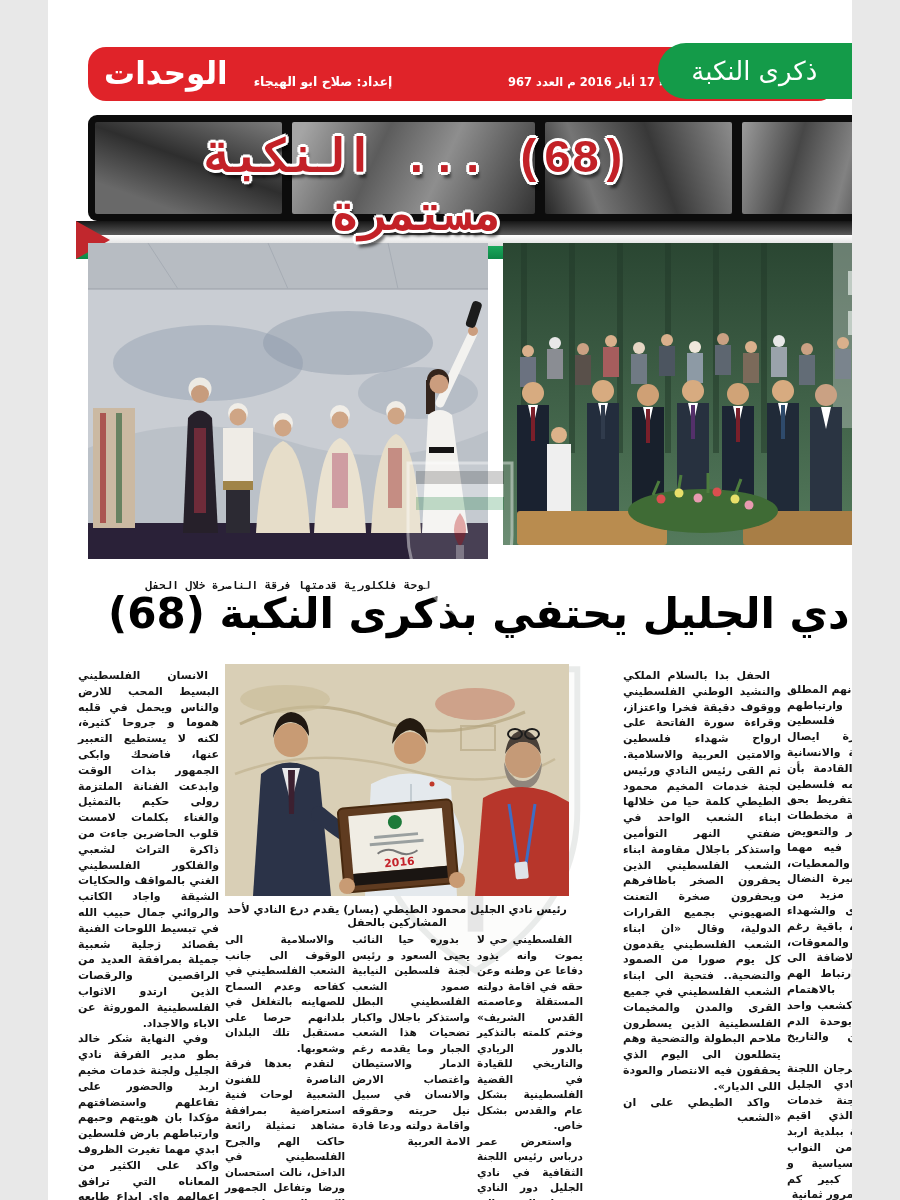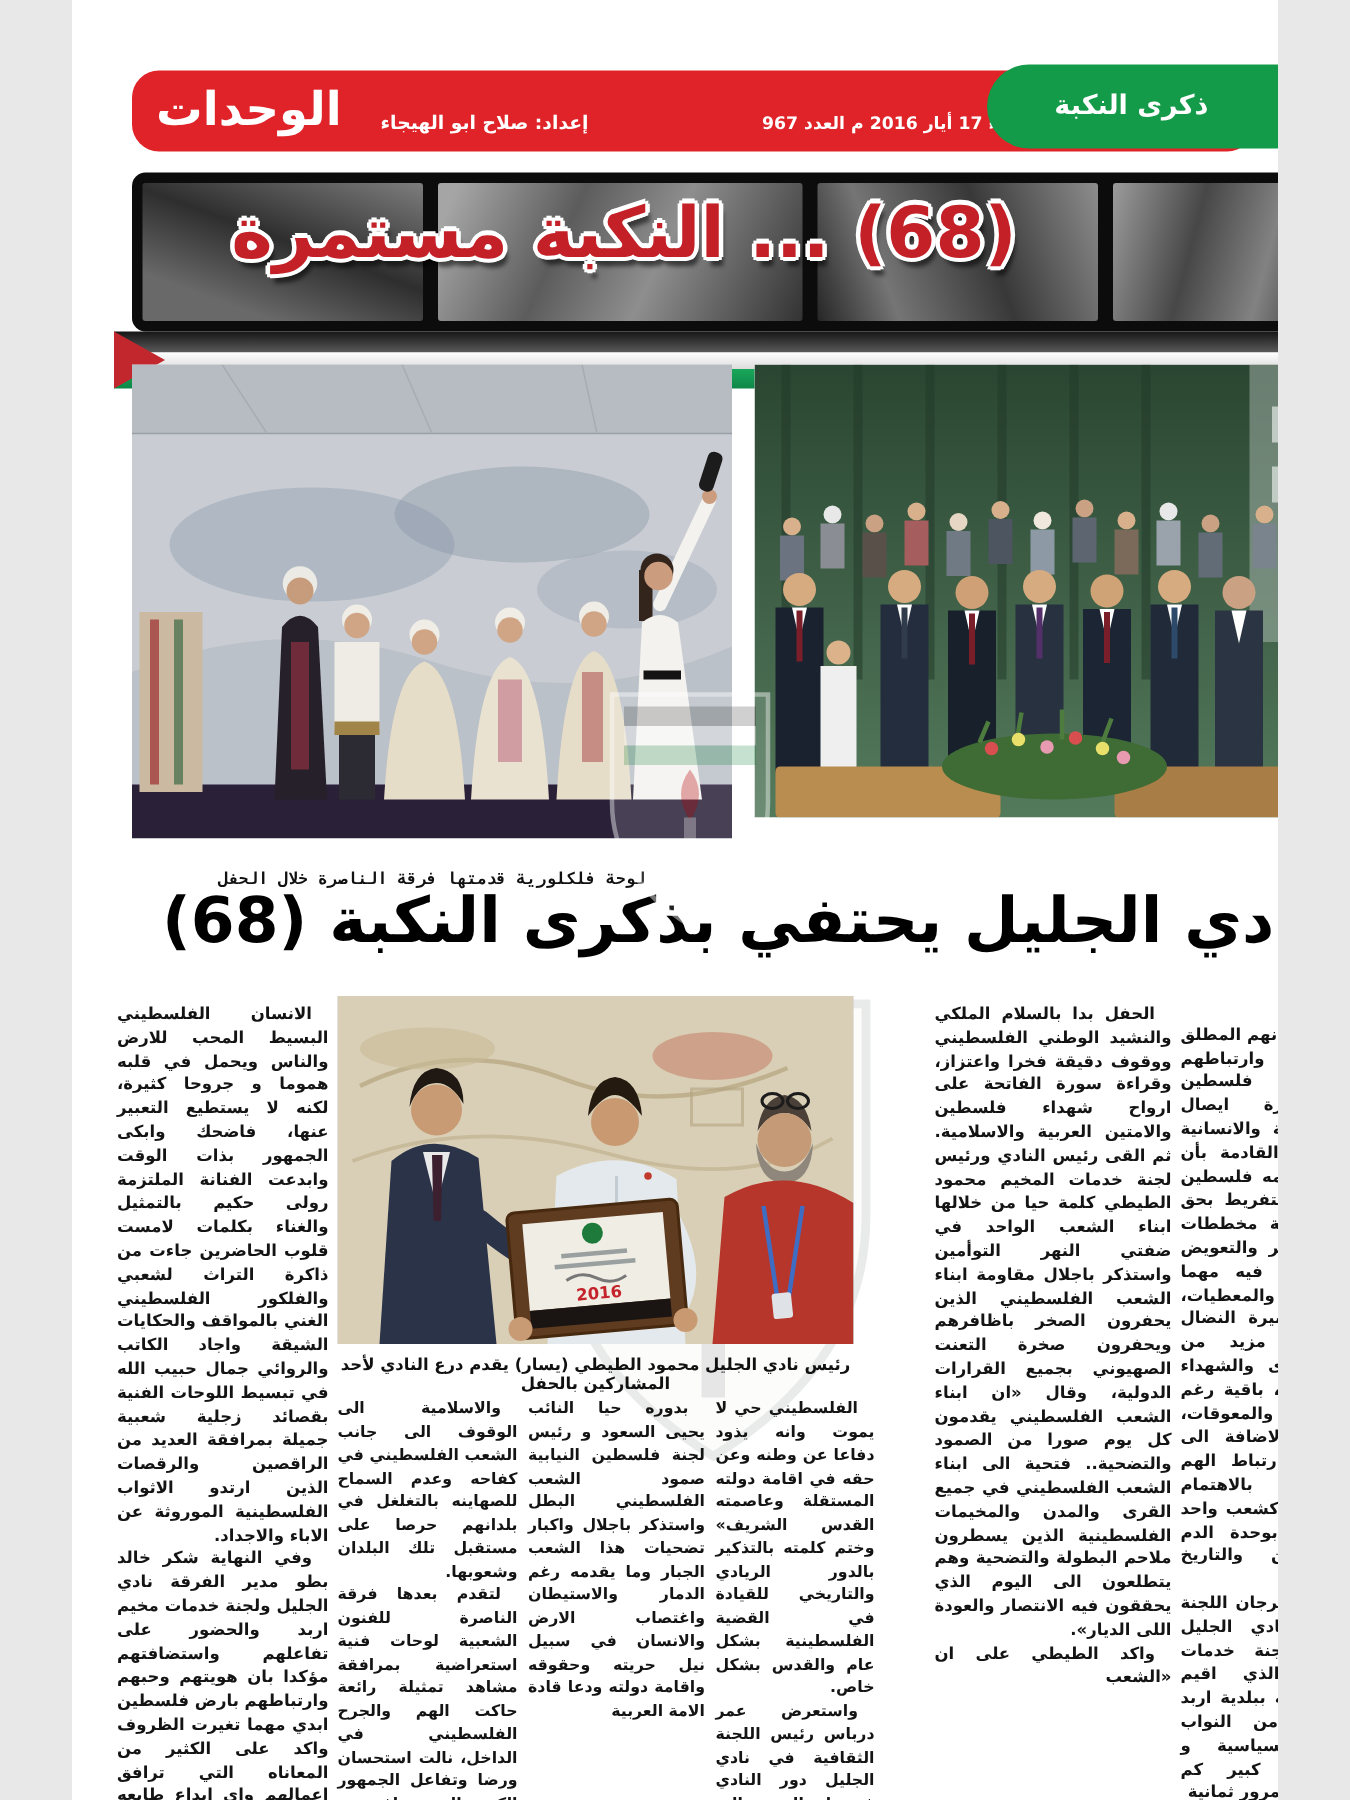--- a/index.html
+++ b/index.html
@@ -7,33 +7,33 @@
         font-family:"DejaVu Sans",sans-serif;direction:rtl;margin:0 auto;}
   
   .red-bar{position:absolute;left:40px;top:47px;width:748px;height:54px;background:#e02329;border-radius:18px;z-index:1;}
   .logo{position:absolute;left:16px;top:8px;color:#fff;font-size:31px;font-weight:bold;}
   .prepared{position:absolute;left:150px;top:27px;width:170px;text-align:center;color:#fff;font-size:12.5px;font-weight:bold;}
   .date-info{position:absolute;left:420px;top:28px;color:#fff;font-size:11.5px;font-weight:bold;}
   .green-badge{position:absolute;left:610px;top:43px;width:290px;height:56px;background:#149b49;
                border-radius:28px 0 0 28px;display:flex;align-items:center;justify-content:center;gap:10px;
                color:#fff;z-index:2;}
   .badge-num{font-size:37px;font-weight:bold;line-height:1;margin-left:36px;}
-  .badge-text{font-size:18px;font-weight:bold;line-height:1;}
+  .badge-text{font-size:26px;font-weight:normal;line-height:1;}
   
   .banner{position:absolute;left:40px;top:115px;width:848px;height:106px;background:#0c0c0c;border-radius:9px;
           display:flex;gap:10px;padding:7px;box-sizing:border-box;z-index:1;}
   .bphoto{flex:1;height:100%;border-radius:2px;}
   .bp1{background:linear-gradient(105deg,#9b9b9b,#474747 30%,#828282 55%,#2e2e2e 80%,#6e6e6e);}
   .bp2{background:linear-gradient(250deg,#8d8d8d,#383838 40%,#757575 75%,#262626);}
   .bp3{background:linear-gradient(115deg,#a5a5a5 5%,#5c5c5c 35%,#8e8e8e 60%,#333333);flex:1.3;}
   .bp4{background:linear-gradient(200deg,#7d7d7d,#2e2e2e 45%,#696969 80%);}
   .banner-title{position:absolute;left:60px;right:128px;top:128px;text-align:center;z-index:2;
                 font-size:47px;font-weight:bold;color:#c32127;letter-spacing:1px;
                 text-shadow:-2px -2px 0 #fff,2px -2px 0 #fff,-2px 2px 0 #fff,2px 2px 0 #fff,
-                            -3px 0 0 #fff,3px 0 0 #fff,0 -3px 0 #fff,0 3px 0 #fff,3px 6px 3px rgba(0,0,0,.55);}
+                            -3px 0 0 #fff,3px 0 0 #fff,0 -3px 0 #fff,0 3px 0 #fff,3px 6px 3px rgba(0,0,0,.55);font-family:Liberation Mono, monospace;}
   
   .flag{position:absolute;left:28px;top:221px;width:861px;height:38px;z-index:0;}
   .f-black{position:absolute;top:0;left:0;right:0;height:14px;background:linear-gradient(#161616,#5a5a5a);}
   .f-white{position:absolute;top:14px;left:0;right:0;height:11px;background:linear-gradient(#ffffff,#dcdcdc);}
   .f-green{position:absolute;top:25px;left:0;right:0;height:13px;background:linear-gradient(#1aa85b,#0d8747);}
   .f-tri{position:absolute;left:0;top:0;width:0;height:0;border-top:19px solid transparent;
          border-bottom:19px solid transparent;border-left:34px solid #c1272d;z-index:2;}
   
   .photo{position:absolute;overflow:hidden;z-index:1;background:#ccc;}
   .photo-left{left:40px;top:243px;width:400px;height:316px;}

